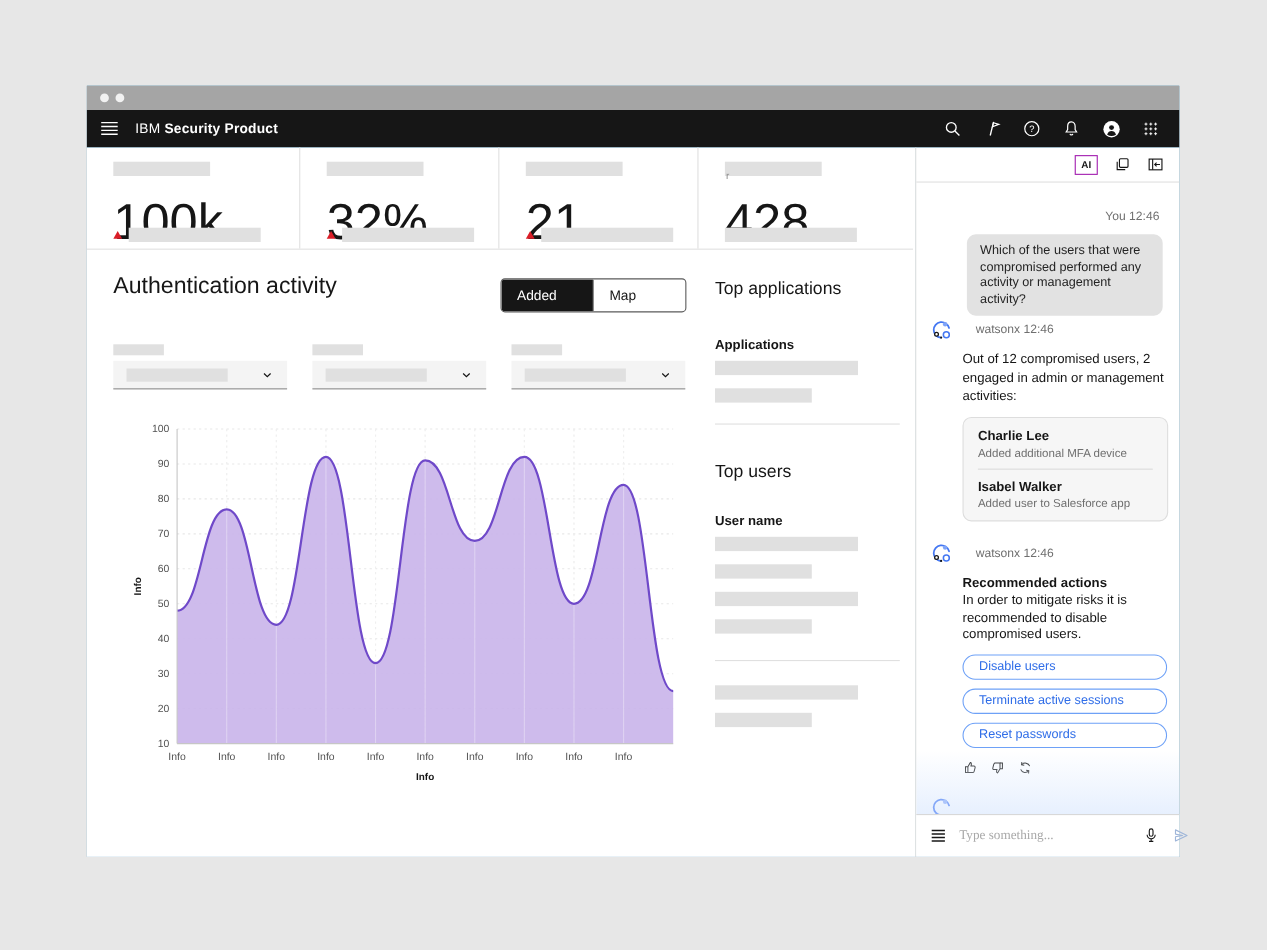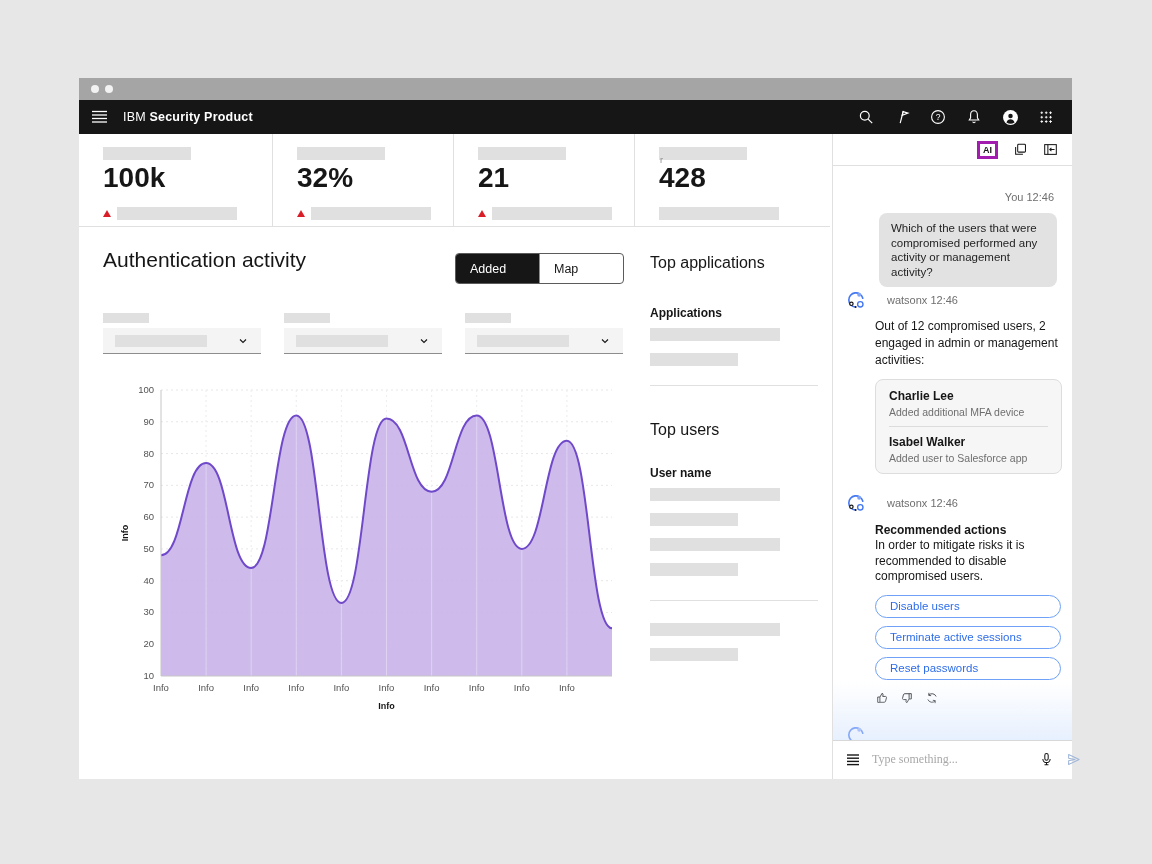--- a/index.html
+++ b/index.html
@@ -22,21 +22,21 @@
   
   .main { position:absolute; left:0; top:56px; width:753px; height:645px; background:#fff; }
 
   
   .kpi-row { position:absolute; left:0; top:0; width:751px; height:93px; display:grid; grid-template-columns:194px 181px 181px 1fr; border-bottom:1px solid #e0e0e0; }
   .kpi-card { position:relative; border-right:1px solid #e0e0e0; }
   .kpi-card:last-child { border-right:none; }
   .sk { background:#e0e0e0; }
   .kpi-card .sk-label { position:absolute; left:24px; top:13px; width:88px; height:13px; }
   .kpi-sup { position:absolute; left:25px; top:21px; font-size:9px; color:#8d8d8d; }
-  .kpi-value { position:absolute; left:24px; top:24px; font-size:28px; font-weight:700; line-height:40px; color:#161616; }
+  .kpi-value { position:absolute; left:24px; top:47px; font-size:46px; font-weight:400; line-height:40px; color:#161616; }
   .kpi-trend { position:absolute; left:24px; top:73px; display:flex; align-items:center; gap:6px; }
   .tri-up { width:0; height:0; border-left:4.5px solid transparent; border-right:4.5px solid transparent; border-bottom:7px solid #da1e28; }
   .kpi-trend .sk-bar { width:120px; height:13px; }
 
   
   .auth-title { position:absolute; left:24px; top:114px; font-size:21px; font-weight:400; }
   .switcher { position:absolute; left:376px; top:119px; width:169px; height:31px; border:1px solid #5b5b5b; border-radius:4px; display:flex; overflow:hidden; background:#fff; }
   .switch-seg { flex:1; display:flex; align-items:center; padding-left:14px; font-size:12.5px; cursor:pointer; }
   .switch-seg.sel { background:#161616; color:#fff; }
 
@@ -49,21 +49,21 @@
   .rcol { position:absolute; left:571px; width:168px; }
   .rcol-title { font-size:16px; font-weight:400; }
   .rcol-colhead { font-size:12px; font-weight:700; }
   .rdivider { position:absolute; left:571px; width:168px; border-top:1px solid #e0e0e0; }
   .rsk { position:absolute; left:571px; height:13px; }
   .rsk.long { width:130px; } .rsk.short { width:88px; }
 
   
   .chat { position:absolute; left:753px; top:56px; width:240px; height:645px; background:#fff; border-left:1px solid #e0e0e0; }
   .chat-head { height:32px; border-bottom:1px solid #e0e0e0; display:flex; align-items:center; justify-content:flex-end; gap:15px; padding-right:14px; }
-  .ai-btn { width:21px; height:18px; border:3px solid #a21caf; display:flex; align-items:center; justify-content:center; font-size:9px; font-weight:700; cursor:pointer;text-align:center; }
+  .ai-btn { width:21px; height:18px; border:1px solid #a21caf; display:flex; align-items:center; justify-content:center; font-size:9px; font-weight:700; cursor:pointer;text-align:center; }
   .chat-msgs { position:relative; height:574px; overflow:hidden; }
   .msg-time { font-size:11px; color:#6f6f6f; }
   .user-row { position:absolute; top:25px; right:18px; }
   .user-bubble { position:absolute; top:47px; left:46px; width:178px; background:#e2e2e2; border-radius:8px; padding:8px 12px; font-size:11.5px; line-height:14.5px; color:#242424; }
   .bot-group { position:absolute; left:13px; right:10px; }
   .bot-head { display:flex; align-items:center; gap:21px; }
   .bot-body { margin-left:29px; }
   .bot-text { margin-top:8px; font-size:12px; line-height:17px; color:#161616; width:190px; }
   .bot-title { margin-top:10px; font-size:12px; font-weight:700; }
   .bot-title + .bot-text { margin-top:1px; line-height:15.5px; }

